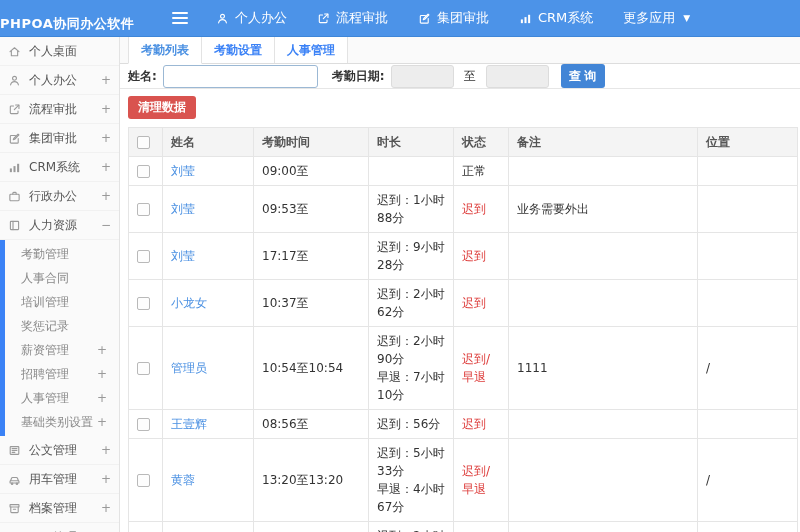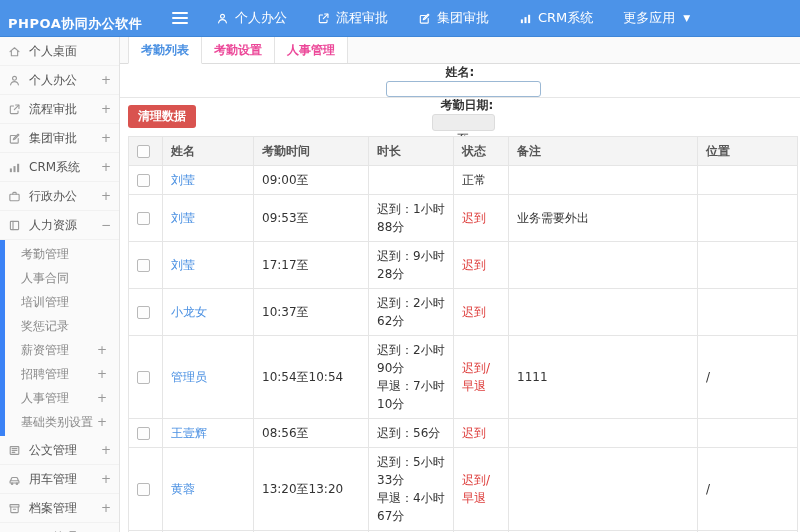--- a/index.html
+++ b/index.html
@@ -2,21 +2,21 @@
 <html style="--header-bg: #4c93e8; --accent: #4a90e2; --query: #4285d6; --danger: #d9534f; --info: #5bc0de; --late: #dd3b39;"><head>
 <meta charset="utf-8">
 <style>
   * { margin:0; padding:0; box-sizing:border-box; }
   html,body { width:800px; height:532px; overflow:hidden;
     font-family:"DejaVu Sans","Liberation Sans",sans-serif; font-size:12px; color:#333; background:#fff; }
 
   
   .app-header { height:37px; background:var(--header-bg,#4c93e8); display:flex; align-items:center;
     color:#fff; border-bottom:1px solid #3e86d8; }
-  .logo { width:122px; padding-left:8px; font-weight:bold; font-size:13px; letter-spacing:.5px; white-space:nowrap;margin-top:12px; }
+  .logo { width:122px; font-weight:bold; font-size:13px; letter-spacing:.5px; white-space:nowrap;margin-top:12px; }
   .hamburger { margin-left:50px; margin-right:16px; cursor:pointer; display:flex; flex-direction:column; gap:3px; }
   .hamburger span { display:block; width:16px; height:2px; background:#fff; border-radius:1px; }
   .top-nav { display:flex; align-items:center; gap:30px; margin-left:12px; }
   .nav-item { display:flex; align-items:center; gap:6px; font-size:13px; cursor:pointer; white-space:nowrap; }
   .nav-item .icon { display:flex; align-items:center; }
   .nav-item .caret { font-size:9px; margin-left:2px; }
 
   
   .layout { display:flex; height:503px; }
 
@@ -28,26 +28,26 @@
   .side-item .lbl { font-size:12px; overflow:hidden; }
   .plus { margin-left:auto; color:#999; font-size:12px; cursor:pointer; padding:0 2px; }
   .submenu { border-left:5px solid #3b82f6; padding:2px 0; }
   .sub-item { display:flex; align-items:center; height:24px; padding:0 10px 0 16px; color:#888;
     cursor:pointer; white-space:nowrap; font-size:12px; }
 
   
   .main { flex:1; display:flex; flex-direction:column; background:#fff; min-width:0; }
 
   .tabs { display:flex; height:27px; background:#fafafa; border-bottom:1px solid #ddd; padding-left:8px; }
-  .tab { min-width:67px; padding:0 12px; text-align:center; line-height:26px; font-weight:bold; color:#ec4899;
+  .tab { min-width:67px; padding:0 12px; text-align:center; line-height:26px; font-weight:bold; color:#3b82f6;
     background:#fff; border-right:1px solid #e3e3e3; cursor:pointer; }
   .tab:first-child { border-left:1px solid #e3e3e3; }
   .tab.active { color:var(--accent,#4a90e2); border-bottom:1px solid #fff; margin-bottom:-1px; }
 
-  .searchbar { display:flex; align-items:center; height:34px; padding:0 8px; border-bottom:1px solid #e6e6e6;flex-direction:column; }
+  .searchbar { display:flex; align-items:center; height:34px; padding:0 8px; border-bottom:1px solid #e6e6e6; }
   .searchbar label { font-weight:bold; color:#333; white-space:nowrap; }
   .name-input { width:155px; height:23px; border:1px solid #9bb8d4; border-radius:3px; margin-left:6px;
     padding:0 5px; outline:none; font-size:12px; }
   .lbl-date { margin-left:14px; }
   .date-input { width:63px; height:23px; background:#ededed; border:1px solid #dcdcdc; border-radius:3px;
     margin-left:6px; outline:none; }
   .to-label { margin:0 4px 0 10px; color:#333; }
   .query-btn { margin-left:12px; width:44px; height:24px; background:var(--query,#4285d6); color:#fff;
     border:none; border-radius:3px; font-size:12px; font-weight:bold; cursor:pointer; }
 

